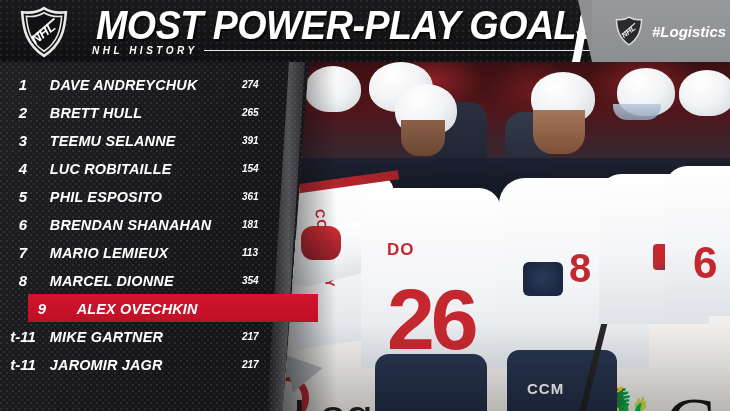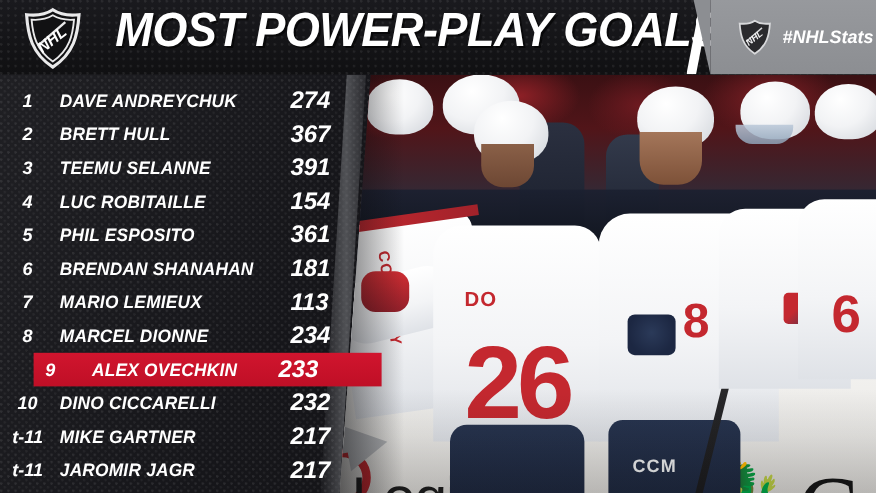--- a/index.html
+++ b/index.html
@@ -229,21 +229,21 @@
   .row .rank {
     width: 46px; text-align: center; font-size: 15px; flex: 0 0 auto;
     letter-spacing: 0px;
   }
   .row .name {
     flex: 1; font-size: 15px; letter-spacing: 0.2px;
     transform: scaleX(0.96); transform-origin: left center;
     white-space: nowrap; padding-left: 4px;
   }
   .row .val {
-    width: 62px; font-size: 20px; flex: 0 0 auto; padding-left: 4px;
+    width: 62px; font-size: 10px; flex: 0 0 auto; padding-left: 4px;
   }
   .row.hl {
     background: linear-gradient(180deg, #d1152e 0%, #bf0f26 100%);
     width: 290px; margin-left: 28px;
   }
   .row.hl .rank { width: 18px; text-align: right; }
   .row.hl .name { padding-left: 32px; }
   .row.hl .val  { width: 90px; }
 </style>
 </head>
@@ -310,45 +310,49 @@
       <svg viewBox="0 0 100 100" width="52" height="52">
         <path d="M50 4 C62 12 76 14 92 12 C90 44 84 74 50 96 C16 74 10 44 8 12 C24 14 38 12 50 4 Z" fill="#111113" stroke="#e9e9ea" stroke-width="5"></path>
         <path d="M50 13 C60 19 72 21 84 20 C82 44 77 69 50 87 C23 69 18 44 16 20 C28 21 40 19 50 13 Z" fill="none" stroke="#e9e9ea" stroke-width="3"></path>
         <path d="M26 62 L70 24" stroke="#e9e9ea" stroke-width="4"></path>
         <text x="50" y="60" font-family="Liberation Sans, sans-serif" font-size="25" font-weight="bold" font-style="italic" fill="#ffffff" text-anchor="middle" transform="rotate(-38 50 54)">NHL</text>
       </svg>
     </div>
 
     <div id="title">MOST POWER-PLAY GOALS</div>
 
+    <div id="subtitle-wrap">
+      <span id="subtitle">NHL HISTORY</span>
+      <span id="subtitle-rule"></span>
+    </div>
 
     <div id="panel-slash"></div>
 
     <div id="stats-panel">
       <span id="panel-shield">
         <svg viewBox="0 0 100 100" width="30" height="30">
           <path d="M50 4 C62 12 76 14 92 12 C90 44 84 74 50 96 C16 74 10 44 8 12 C24 14 38 12 50 4 Z" fill="#2a2a2d" stroke="#d8d9db" stroke-width="5"></path>
           <path d="M26 62 L70 24" stroke="#d8d9db" stroke-width="4"></path>
           <text x="50" y="60" font-family="Liberation Sans, sans-serif" font-size="25" font-weight="bold" font-style="italic" fill="#f0f0f1" text-anchor="middle" transform="rotate(-38 50 54)">NHL</text>
         </svg>
       </span>
-      <span id="hashtag">#NHLStats</span>
+      <span id="hashtag">#Logistics</span>
     </div>
   </div>
 
   <div id="list">
       <div class="row">
         <div class="rank">1</div>
         <div class="name">DAVE ANDREYCHUK</div>
         <div class="val">274</div>
       </div>
       <div class="row">
         <div class="rank">2</div>
         <div class="name">BRETT HULL</div>
-        <div class="val">367</div>
+        <div class="val">265</div>
       </div>
       <div class="row">
         <div class="rank">3</div>
         <div class="name">TEEMU SELANNE</div>
         <div class="val">391</div>
       </div>
       <div class="row">
         <div class="rank">4</div>
         <div class="name">LUC ROBITAILLE</div>
         <div class="val">154</div>
@@ -364,31 +368,25 @@
         <div class="val">181</div>
       </div>
       <div class="row">
         <div class="rank">7</div>
         <div class="name">MARIO LEMIEUX</div>
         <div class="val">113</div>
       </div>
       <div class="row">
         <div class="rank">8</div>
         <div class="name">MARCEL DIONNE</div>
-        <div class="val">234</div>
+        <div class="val">354</div>
       </div>
       <div class="row hl">
         <div class="rank">9</div>
         <div class="name">ALEX OVECHKIN</div>
-        <div class="val">233</div>
-      </div>
-      <div class="row">
-        <div class="rank">10</div>
-        <div class="name">DINO CICCARELLI</div>
-        <div class="val">232</div>
       </div>
       <div class="row">
         <div class="rank">t-11</div>
         <div class="name">MIKE GARTNER</div>
         <div class="val">217</div>
       </div>
       <div class="row">
         <div class="rank">t-11</div>
         <div class="name">JAROMIR JAGR</div>
         <div class="val">217</div>

